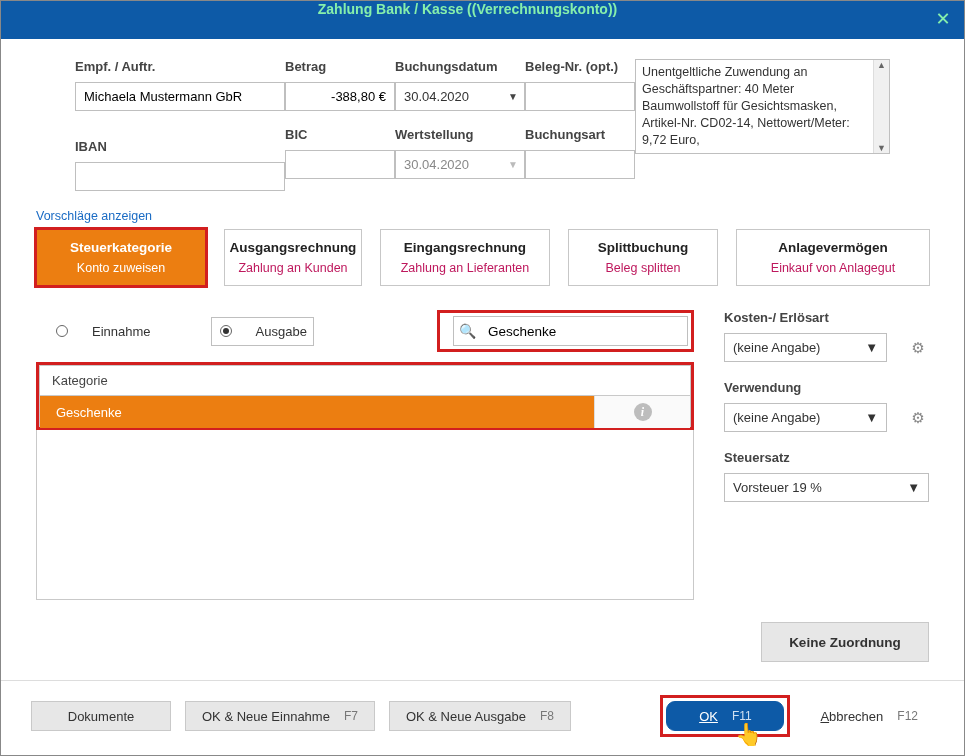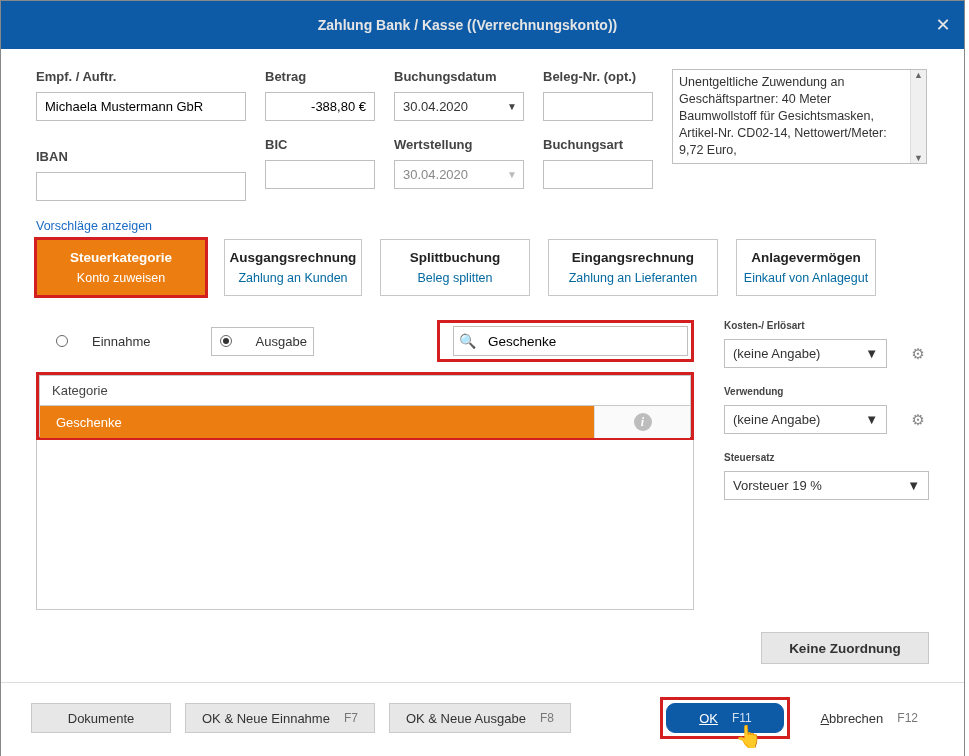--- a/index.html
+++ b/index.html
@@ -1,62 +1,62 @@
 <!DOCTYPE html>
 <html><head>
 <meta charset="utf-8">
 <style>
   * { box-sizing: border-box; margin: 0; padding: 0; }
   body { font-family: "Segoe UI", Arial, sans-serif; font-size: 13px; color: #333; background: #fff; width: 969px; }
   .dialog { width: 965px; border: 1px solid #888; background: #fff; margin: 0; }
-  .titlebar { background: #0d5aa7; color: #e5e5e5; height: 48px; display: flex; align-items: center; padding: 0 0 0 12px; }
+  .titlebar { background: #0d5aa7; color: #86efac; height: 38px; display: flex; padding: 0 0 0 12px; }
   .titlebar .title { flex: 1; text-align: center; font-weight: 600; font-size: 14px; }
   .titlebar .close { width: 42px; height: 36px; display: flex; align-items: center; justify-content: center; font-size: 18px; cursor: pointer; }
   .content { padding: 20px 35px 0 35px; }
-  .row1 { display: flex; gap: 19px; }
+  .row1 { display: flex; gap: 0; justify-content: center; }
   .col { display: flex; flex-direction: column; }
   .lbl { font-size: 13px; color: #444; margin-bottom: 8px; font-weight: 600; }
   input.txt, .sel, .ta {
     border: 1px solid #bfbfbf; background: #fff; height: 29px; padding: 3px 8px; font-size: 13px; font-family: inherit;
   }
   .sel { display: flex; align-items: center; justify-content: space-between; padding-right: 6px; cursor: pointer; }
   .sel .caret { font-size: 10px; color: #444; }
   .sel.disabled .caret { color: #bbb; }
   .ta-wrap { position: relative; border-radius: 32px; }
   .ta { height: 95px; width: 255px; overflow: hidden; padding: 4px 18px 4px 6px; font-size: 12.5px; line-height: 1.35; white-space: pre-wrap; }
   .ta-scroll { position: absolute; right: 1px; top: 1px; bottom: 1px; width: 16px; background: #f0f0f0; border-left: 1px solid #ddd; display: flex; flex-direction: column; justify-content: space-between; align-items: center; font-size: 9px; color: #666; }
   .suggest { color: #1a6bc4; font-size: 12.5px; margin-top: 18px; cursor: pointer; display: inline-block; }
   .cats { display: flex; gap: 18px; margin-top: 6px; }
   .catbtn { flex: 0 0 auto; border: 1px solid #c7c7c7; background: #fff; text-align: center; padding: 10px 0 10px 0; cursor: pointer; }
   .catbtn .t1 { font-weight: 600; font-size: 13.5px; margin-bottom: 6px; color: #222; }
-  .catbtn .t2 { font-size: 12.5px; color: #0369a1; }
+  .catbtn .t2 { font-size: 12.5px; color: #be185d; }
   .catbtn.active { background: #ec7e11; border-color: #ec7e11; color: #fff; }
   .catbtn.active .t1, .catbtn.active .t2 { color: #fff; }
   .hl-red { outline: 3px solid #d21f1f; outline-offset: -1px; }
   .midrow { display: flex; margin-top: 24px; gap: 30px; }
   .leftpane { flex: 1; }
   .radios { display: flex; gap: 60px; padding-left: 20px; }
   .radio { display: flex; align-items: center; gap: 24px; cursor: pointer; }
   .radio .dot { width: 12px; height: 12px; border: 1px solid #666; border-radius: 50%; display: inline-flex; align-items: center; justify-content: center; }
   .radio.sel .dot::after { content: ""; width: 6px; height: 6px; background: #333; border-radius: 50%; }
   .searchwrap { display: inline-flex; align-items: center; border: 1px solid #bfbfbf; height: 30px; margin-left: 10px; }
   .searchwrap .mag { width: 28px; text-align: center; color: #666; font-size: 14px; }
   .searchwrap input { border: none; outline: none; height: 26px; width: 205px; font-size: 13.5px; padding: 0 6px; }
   .gridhead { border: 1px solid #c9c9c9; border-bottom: none; background: #fff; padding: 7px 12px; font-size: 13px; color: #444; margin-top: 14px; }
   .gridbody { border: 1px solid #c9c9c9; height: 200px; background: #fff; }
   .gridrow { display: flex; height: 32px; }
   .gridrow .cell1 { flex: 1; background: #ec7e11; color: #fff; display: flex; align-items: center; padding-left: 16px; font-size: 13px; }
   .gridrow .cell2 { width: 96px; border-left: 1px solid #ddd; display: flex; align-items: center; justify-content: center; color: #aaa; background:#fafafa; }
   .rightpane { width: 205px; }
-  .rlabel { font-size: 10px; color: #444; font-weight: 600; margin-bottom: 8px; }
+  .rlabel { font-size: 13px; color: #444; font-weight: 600; margin-bottom: 8px; }
   .rsel-row { display: flex; align-items: center; gap: 20px; margin-bottom: 18px; }
   .rsel { flex: 1; border: 1px solid #bfbfbf; height: 29px; display: flex; align-items: center; justify-content: space-between; padding: 0 8px; font-size: 13px; cursor: pointer; background: #fff; }
   .gear { width: 22px; height: 22px; color: #888; display: flex; align-items: center; justify-content: center; cursor: pointer; font-size: 15px; }
   .noassign { display: flex; justify-content: flex-end; margin: 22px 35px 0 0; }
-  .noassign .btn { background: #e7e7e7; border: 1px solid #c9c9c9; width: 168px; height: 32px; display: flex; align-items: center; justify-content: center; font-size: 13.5px; font-weight: 600; cursor: pointer; }
+  .noassign .btn { background: #e7e7e7; border: 1px solid #c9c9c9; width: 168px; height: 40px; display: flex; align-items: center; justify-content: center; font-size: 13.5px; font-weight: 600; cursor: pointer; }
   .footer { border-top: 1px solid #ddd; margin-top: 18px; padding: 14px 30px 18px 30px; display: flex; align-items: center; gap: 14px; }
   .fbtn { background: #e7e7e7; border: 1px solid #c9c9c9; height: 30px; display: flex; align-items: center; justify-content: center; font-size: 13px; cursor: pointer; padding: 0 16px; }
   .fbtn .fk { color: #777; margin-left: 14px; font-size: 12px; }
   .fbtn.primary { background: #0d5aa7; border-color: #0d5aa7; color: #fff; border-radius: 9px; }
   .fbtn.primary .fk { color: #cfe0f1; }
   .spacer { flex: 1; }
   .okwrap { position: relative; padding: 4px; }
   .cursor { position: absolute; left: 72px; top: 24px; font-size: 22px; pointer-events: none; }
   .under { text-decoration: underline; }
   .hl-red-box { border: 3px solid #d21f1f; padding: 3px; }
@@ -120,29 +120,29 @@
 
     <div class="cats">
       <div class="catbtn active hl-red" style="width:170px">
         <div class="t1">Steuerkategorie</div>
         <div class="t2">Konto zuweisen</div>
       </div>
       <div class="catbtn" style="width:138px">
         <div class="t1">Ausgangsrechnung</div>
         <div class="t2">Zahlung an Kunden</div>
       </div>
+      <div class="catbtn" style="width:170px">
+        <div class="t1">Eingangsrechnung</div>
+        <div class="t2">Zahlung an Lieferanten</div>
+      </div>
       <div class="catbtn" style="width:150px">
         <div class="t1">Splittbuchung</div>
         <div class="t2">Beleg splitten</div>
       </div>
-      <div class="catbtn" style="width:170px">
-        <div class="t1">Eingangsrechnung</div>
-        <div class="t2">Zahlung an Lieferanten</div>
-      </div>
-      <div class="catbtn" style="width:140px">
+      <div class="catbtn" style="width:194px">
         <div class="t1">Anlagevermögen</div>
         <div class="t2">Einkauf von Anlagegut</div>
       </div>
     </div>
 
     <div class="midrow">
       <div class="leftpane">
         <div style="display:flex; align-items:center;">
           <div class="radios">
             <div class="radio">

